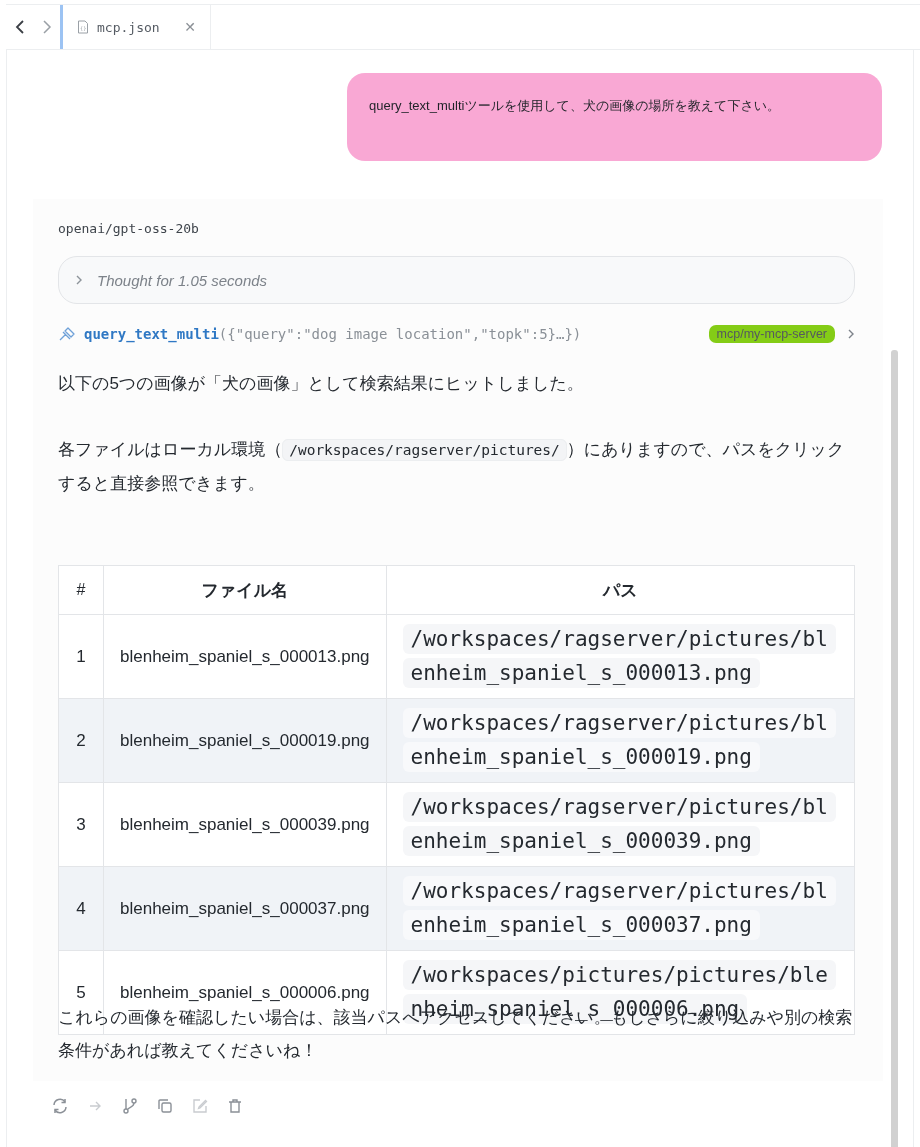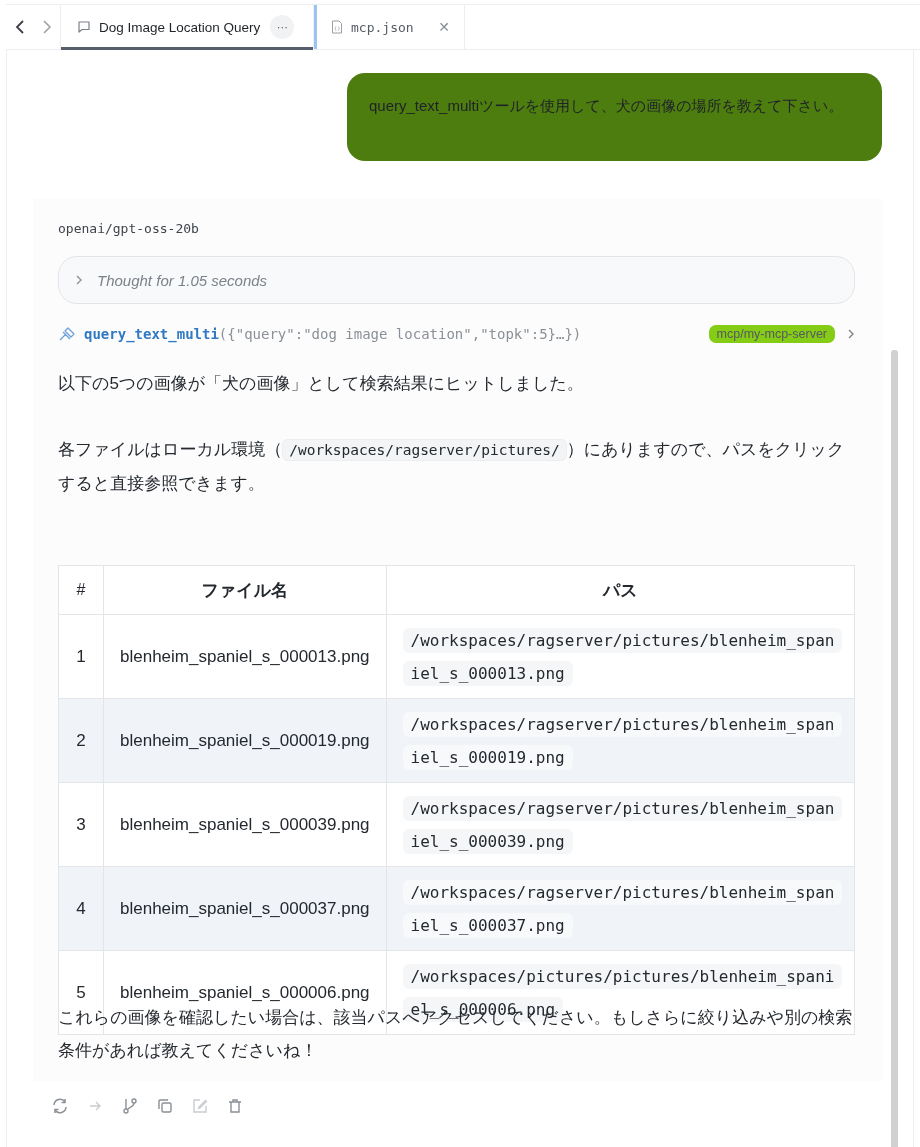--- a/index.html
+++ b/index.html
@@ -47,22 +47,22 @@
     
     .main {
       position: absolute; left: 6px; top: 50px; width: 914px; height: 1097px;
       border-left: 1px solid #eceef0;
     }
     .right-border {
       position: absolute; left: 913px; top: 50px; width: 1px; height: 1097px; background: #eceef0;
     }
     .user-bubble {
       position: absolute; left: 340px; top: 23px; width: 535px; height: 88px;
-      background: #4d7c0f; border-radius: 18px;
-      padding: 16px 22px; font-size: 15px; line-height: 33px; color: #1f2328;
+      background: #f9a8d4; border-radius: 18px;
+      padding: 16px 22px; font-size: 13px; line-height: 33px; color: #1f2328;
       margin-top: 0;
     }
 
     .assistant {
       position: absolute; left: 26px; top: 149px; width: 850px; height: 882px;
       background: #fcfcfc;
     }
     .model-name {
       position: absolute; left: 25px; top: 22px; font-size: 13px; color: #3e444b;
     }
@@ -106,21 +106,21 @@
     table.results th { height: 49px; font-weight: bold; }
     table.results th.num { width: 45px; font-weight: normal; font-size: 16px; }
     table.results th.fname { width: 256px; }
     table.results td { height: 84px; vertical-align: middle; }
     table.results td.num { text-align: center; }
     table.results td.fname { padding: 0 16px; line-height: 33px; }
     table.results td.path { padding: 0 16px; line-height: 33px; }
     table.results tr.alt td { background: #f0f3f7; }
     .path-code {
       font-family: "DejaVu Sans Mono", "Liberation Mono", monospace;
-      font-size: 16px; background: #f5f6f8; border-radius: 6px;
+      font-size: 21px; background: #f5f6f8; border-radius: 6px;
       padding: 3px 8px; color: #24292f;
       box-decoration-break: clone; -webkit-box-decoration-break: clone;
       word-break: break-all;
     }
     table.results tr.alt .path-code { background: #f8f9fb; }
 
     .actions {
       position: absolute; left: 50px; top: 1096px; display: flex; gap: 15px; align-items: center;
     }
     .actions .act { width: 20px; height: 20px; display: flex; align-items: center; justify-content: center; cursor: pointer; }
@@ -136,29 +136,20 @@
 <div class="tabbar">
   <div class="nav-btn">
     <svg width="12" height="16" viewBox="0 0 12 16">
         <path d="M9 2 L3 8 L9 14" fill="none" stroke="#3b3f45" stroke-width="1.8"></path>
       </svg>
   </div>
   <div class="nav-btn fwd">
     <svg width="12" height="16" viewBox="0 0 12 16">
         <path d="M3 2 L9 8 L3 14" fill="none" stroke="#9aa0a6" stroke-width="1.5"></path>
       </svg>
-  </div>
-  <div class="tab active">
-    <span class="tab-icon">
-      <svg width="14" height="14" viewBox="0 0 14 14">
-          <path d="M2 2 H12 V9.5 H5 L2 12 Z" fill="none" stroke="#7a8088" stroke-width="1.2" stroke-linejoin="round"></path>
-        </svg>
-    </span>
-    <span class="tab-label">Dog Image Location Query</span>
-    <span class="more-btn">···</span>
   </div>
   <div class="tab-sep"></div>
   <div class="tab file">
     <span class="tab-icon">
       <svg width="12" height="14" viewBox="0 0 12 14">
           <path d="M1.5 1 H8 L10.5 3.5 V13 H1.5 Z" fill="none" stroke="#9aa0a6" stroke-width="1"></path>
           <text x="3" y="10" font-size="5" fill="#9aa0a6" font-family="DejaVu Sans, sans-serif">{}</text>
         </svg>
     </span>
     <span class="tab-label mono">mcp.json</span>

